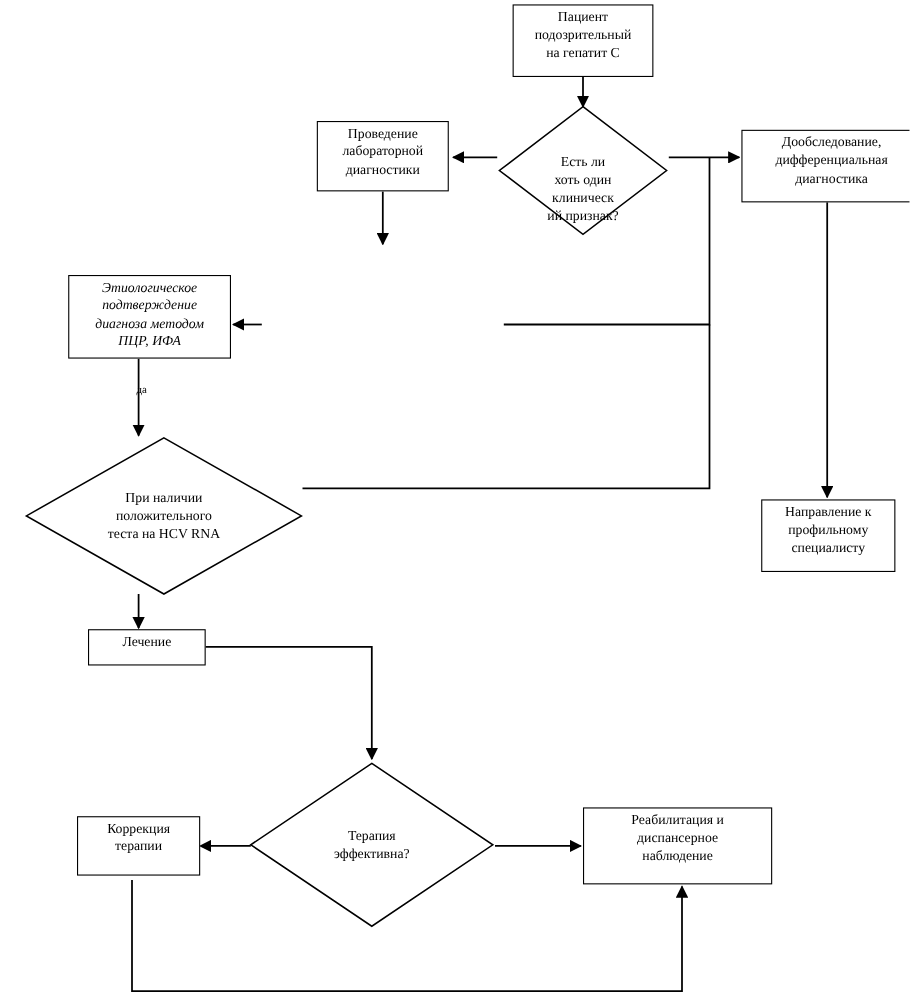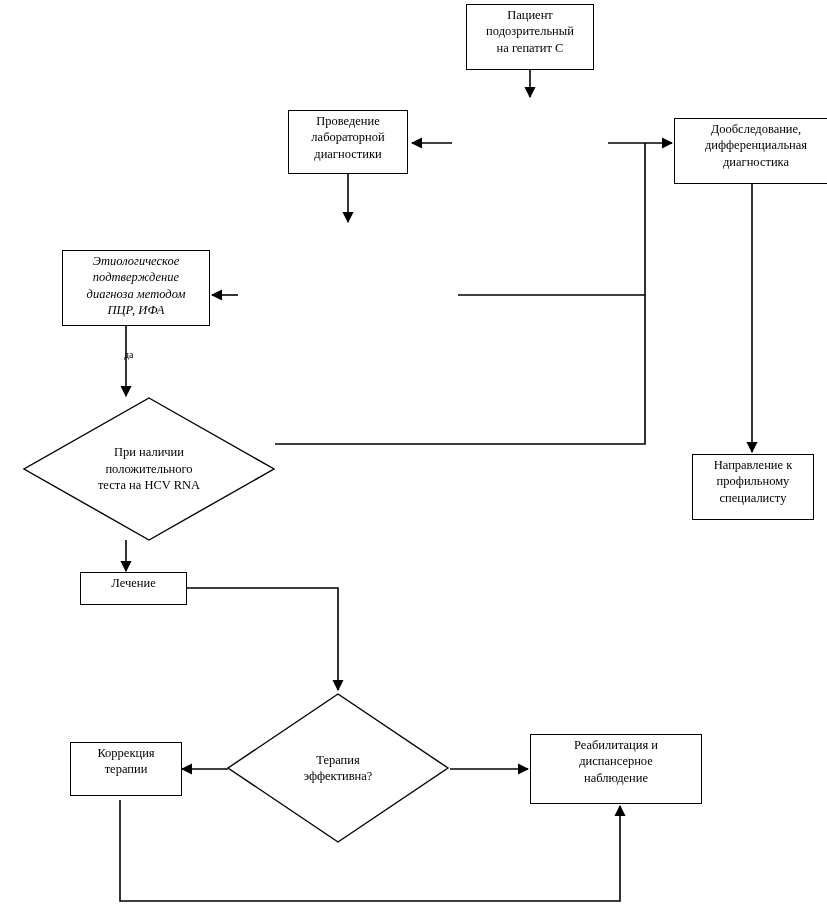--- a/index.html
+++ b/index.html
@@ -124,20 +124,29 @@
       <path d="M 120 800 L 120 901 L 620 901 L 620 806" marker-end="url(#arrow)"></path>
     </g>
   </svg>
 
   <div class="node box" style="left:466px; top:4px; width:128px; height:66px;">
     <span class="txt">Пациент
 подозрительный
 на гепатит С</span>
   </div>
 
+  <div class="diamond-wrap clipped" style="left:452px; top:95px; width:156px; height:120px;">
+    <svg width="156" height="120" viewBox="0 0 156 120" xmlns="http://www.w3.org/2000/svg">
+      <polygon points="78,2 154,60 78,118 2,60" fill="#ffffff" stroke="#000000" stroke-width="1.4"></polygon>
+    </svg>
+    <span class="txt">Есть ли
+хоть один
+клиническ
+ий признак?</span>
+  </div>
 
   <div class="node box" style="left:288px; top:110px; width:120px; height:64px;">
     <span class="txt">Проведение
 лабораторной
 диагностики</span>
   </div>
 
   <div class="node box" style="left:674px; top:118px; width:164px; height:66px;">
     <span class="txt">Дообследование,
 дифференциальная

